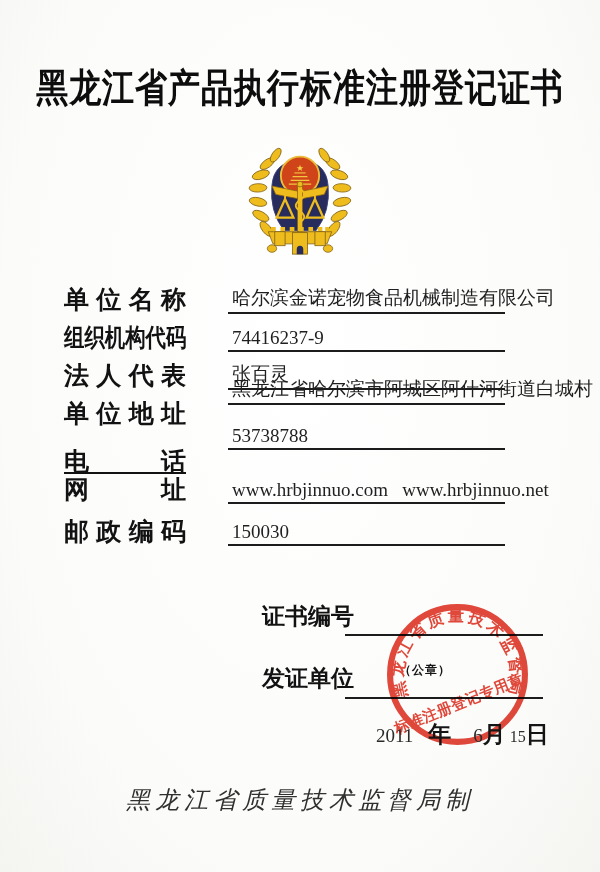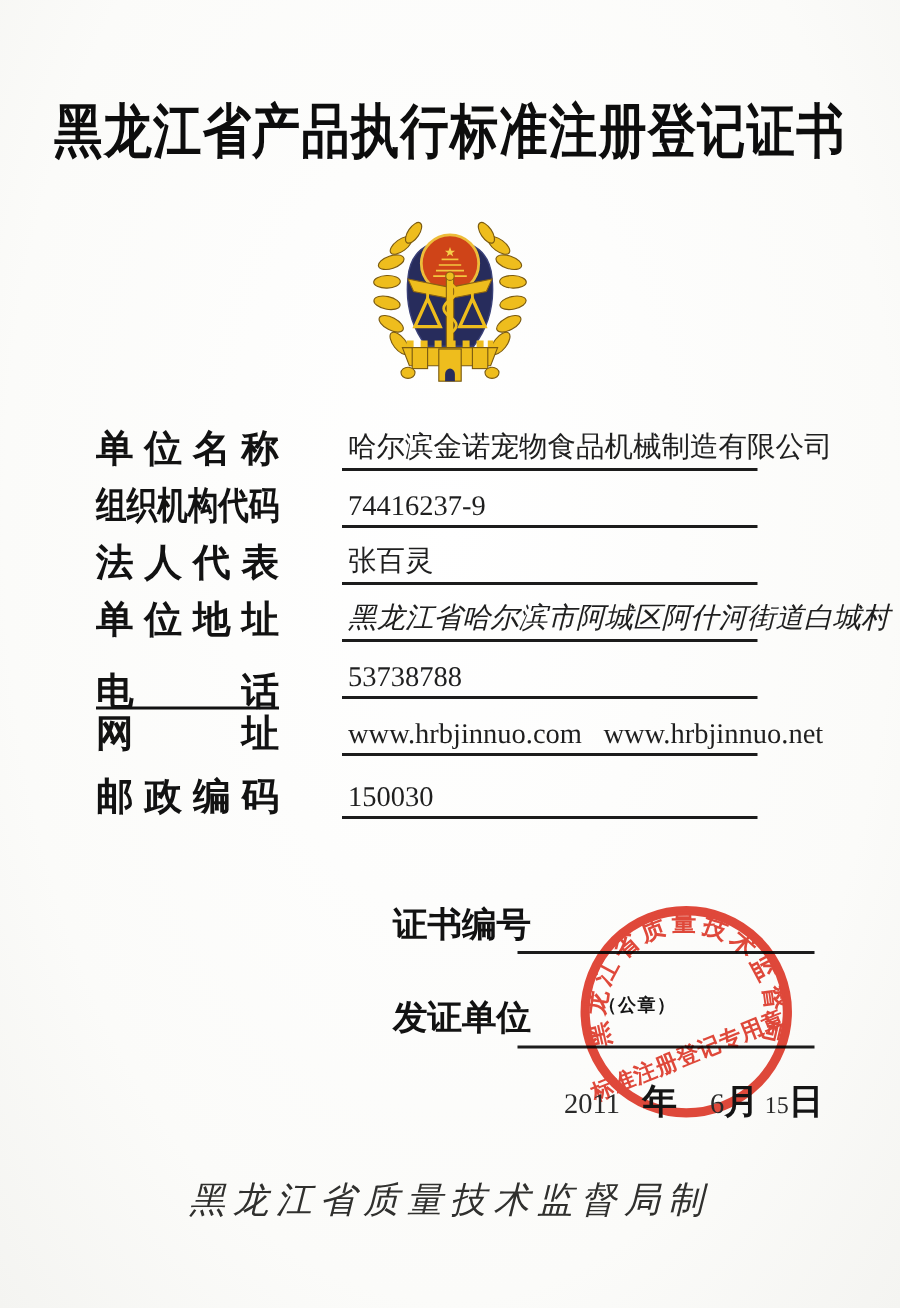--- a/index.html
+++ b/index.html
@@ -131,24 +131,24 @@
   <div class="field-label" style="top:286px;">单位名称</div>
   <div class="field-value" style="top:284px;">哈尔滨金诺宠物食品机械制造有限公司</div>
 
   <div class="field-label long" style="top:324px;">组织机构代码</div>
   <div class="field-value" style="top:322px;">74416237-9</div>
 
   <div class="field-label" style="top:362px;">法人代表</div>
   <div class="field-value" style="top:360px;font-family:Liberation Mono, monospace;">张百灵</div>
 
   <div class="field-label" style="top:400px;">单位地址</div>
-  <div class="field-value" style="top:398px;font-style:italic;">黑龙江省哈尔滨市阿城区阿什河街道白城村</div>
+  <div class="field-value" style="top:375px;">黑龙江省哈尔滨市阿城区阿什河街道白城村</div>
 
   <div class="field-label" style="top:448px;text-decoration:underline;">电话</div>
-  <div class="field-value" style="top:436px;">53738788</div>
+  <div class="field-value" style="top:420px;">53738788</div>
 
   <div class="field-label" style="top:476px;">网址</div>
   <div class="field-value" style="top:474px;">www.hrbjinnuo.com   www.hrbjinnuo.net</div>
 
   <div class="field-label" style="top:518px;">邮政编码</div>
   <div class="field-value" style="top:516px;">150030</div>
 
   <div class="cert-label" style="top:604px;">证书编号</div>
   <div class="cert-line" style="top:634px;"></div>
   <div class="cert-number-value"></div>

